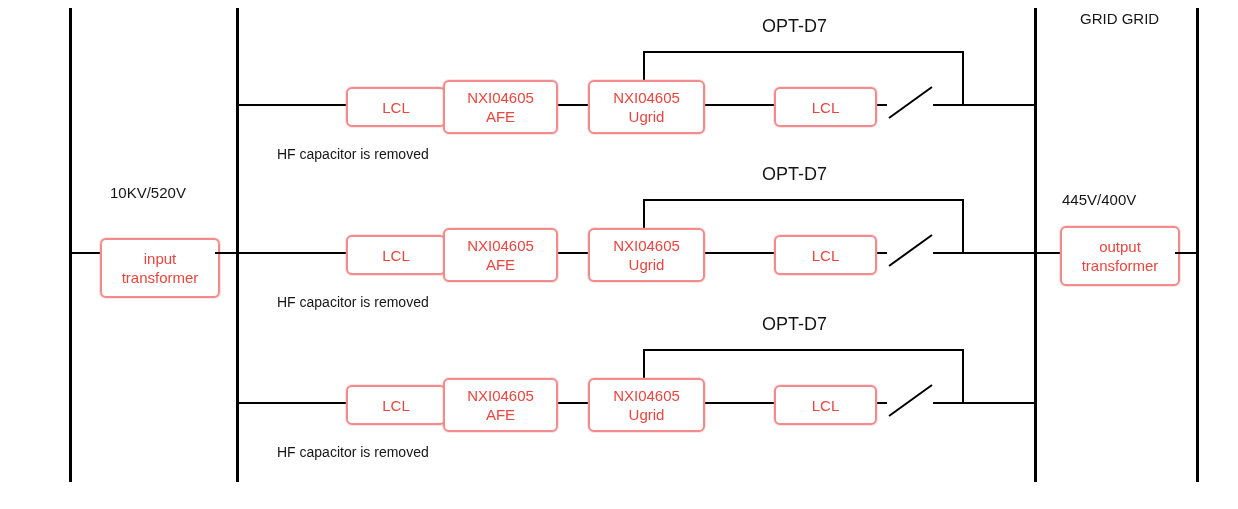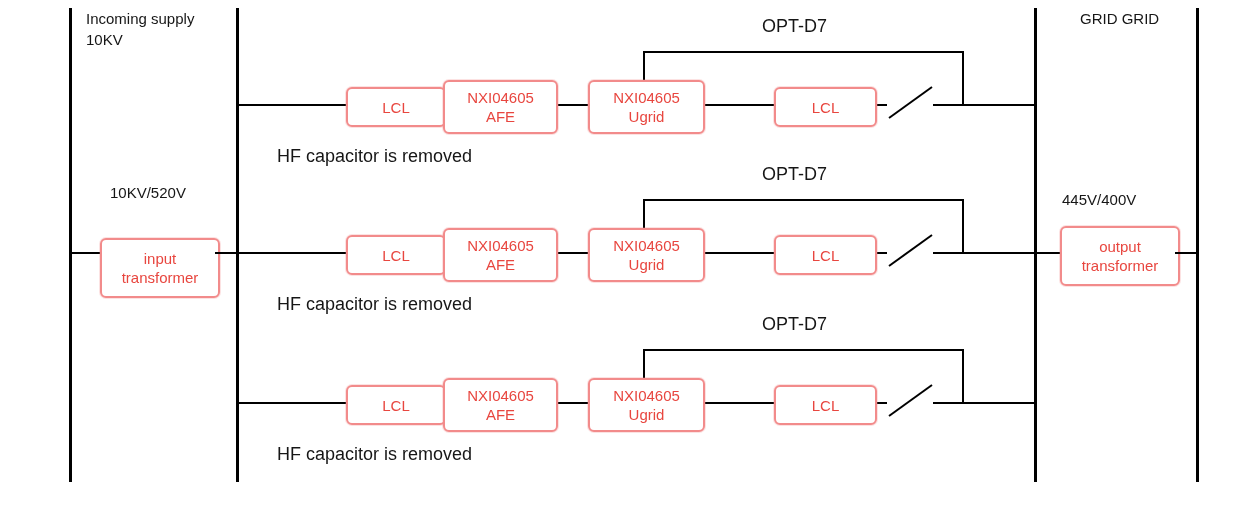--- a/index.html
+++ b/index.html
@@ -12,40 +12,36 @@
   .label{position:absolute;font-size:15px;line-height:21px;color:#161616;white-space:nowrap;}
   .box{
     position:absolute;background:#fff;border:2px solid #f28b8b;border-radius:6px;
     color:#e8463f;display:flex;flex-direction:column;align-items:center;justify-content:center;
     font-size:15px;line-height:19px;text-align:center;box-shadow:0 0 0 1px rgba(242,139,139,.25);
   }
   .branch{position:absolute;left:237px;width:798px;height:155px;}
   .branch-lines{position:absolute;left:0;top:0;}
   .wire{stroke:#000;stroke-width:2;fill:none;}
   .opt-label{position:absolute;left:525px;top:-2px;font-size:18px;color:#161616;}
-  .note{position:absolute;left:40px;top:128px;font-size:18px;color:#161616;white-space:nowrap;}
+  .note{position:absolute;left:40px;top:128px;font-size:14px;color:#161616;white-space:nowrap;}
   .lcl-box{top:69px;width:96px;height:36px;margin-left:36px;}
   .afe-box{left:206px;top:62px;width:111px;height:50px;}
   .ugrid-box{left:351px;top:62px;width:113px;height:50px;}
   .xfmr-box{width:116px;height:56px;}
 </style>
 </head>
 <body>
 
 <div class="diagram">
 
   <div class="bus" style="left:69px"></div>
   <div class="bus" style="left:236px"></div>
   <div class="bus" style="left:1034px"></div>
   <div class="bus" style="left:1196px"></div>
 
-  <div class="label" style="left:86px;top:8px">
-    <div>Incoming supply</div>
-    <div>10KV</div>
-  </div>
   <div class="label" style="left:1080px;top:8px">GRID GRID</div>
 
   <div class="label" style="left:110px;top:182px">10KV/520V</div>
   <div class="label" style="left:1062px;top:189px">445V/400V</div>
 
   <div class="hwire" style="left:71px;top:252px;width:30px"></div>
   <div class="box xfmr-box" style="left:100px;top:238px">
     <span>input</span>
     <span>transformer</span>
   </div>

